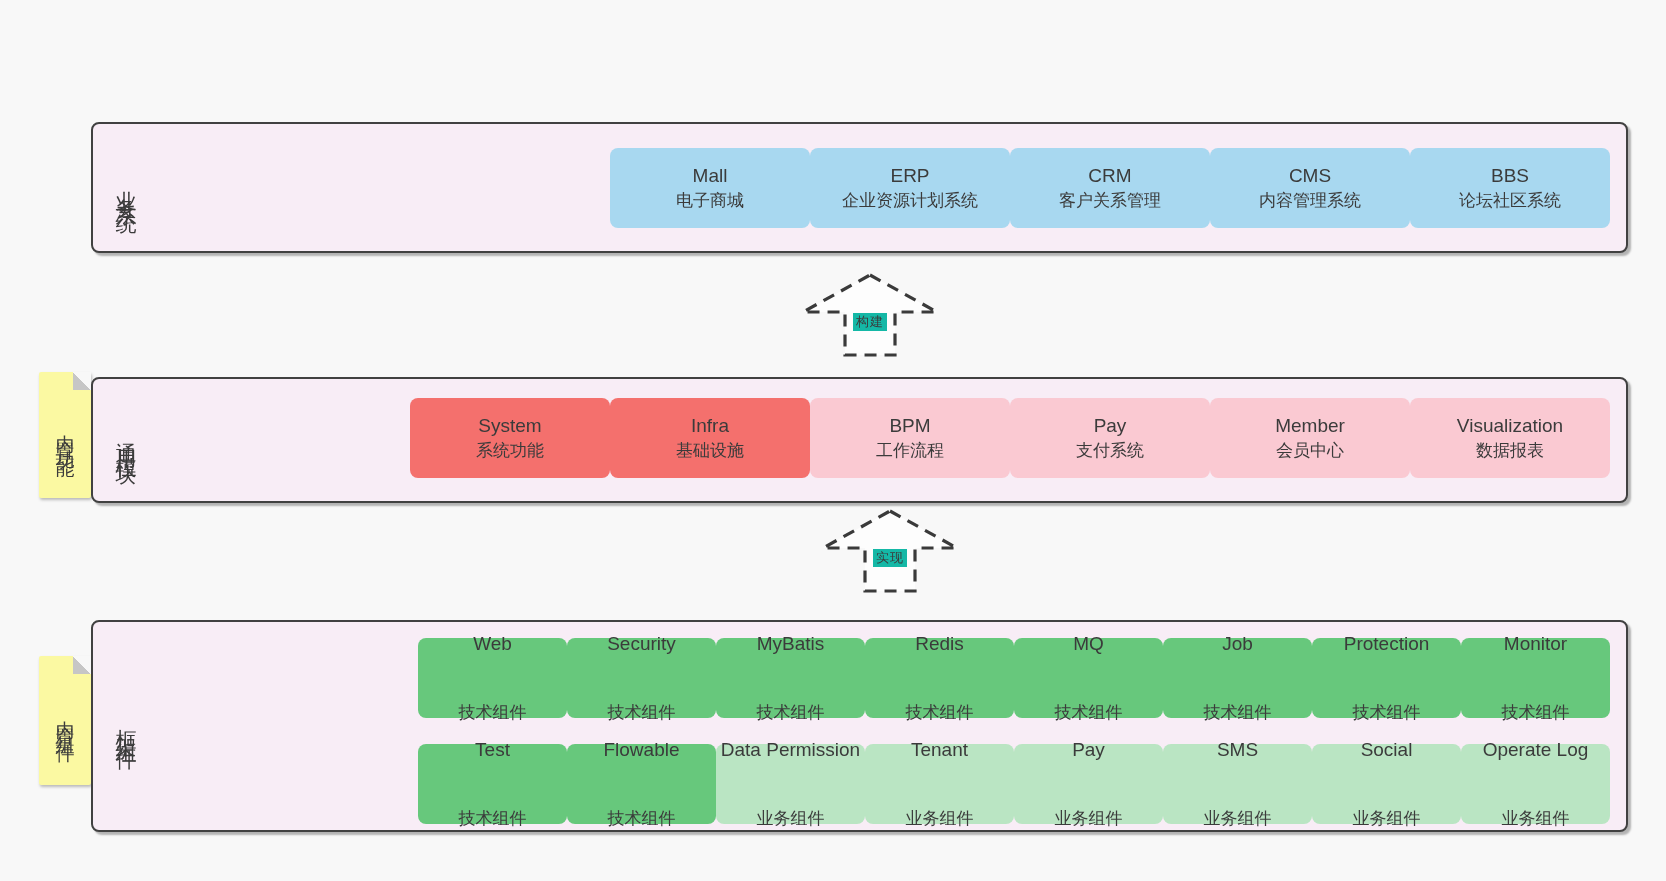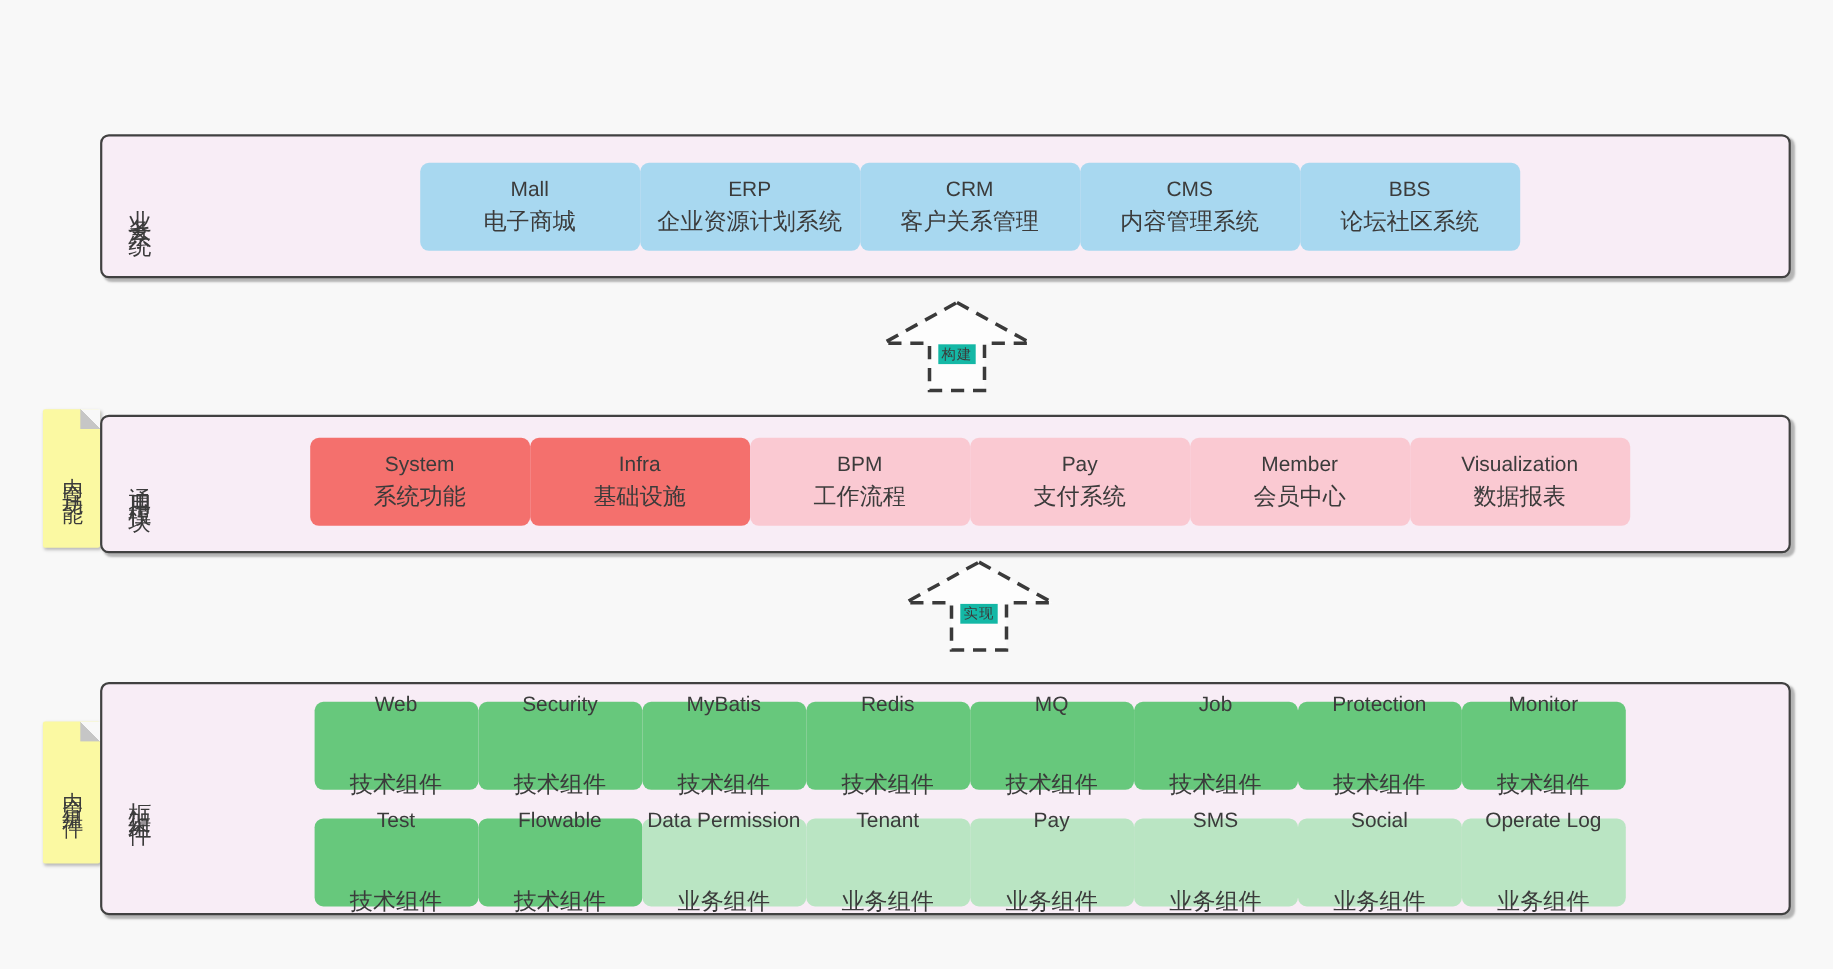--- a/index.html
+++ b/index.html
@@ -29,36 +29,36 @@
   .vlabel{
     position:absolute;left:19px;top:50%;
     transform:translateY(-50%);
     writing-mode:vertical-rl;text-orientation:upright;
     font-size:21px;letter-spacing:7px;
     color:#3b3b3b;white-space:nowrap;
   }
 
   .row{
     position:absolute;left:60px;right:16px;
-    display:flex;justify-content:center;
+    display:flex;justify-content:flex-end;
   }
   .row-six{top:24px;}
   .layer-modules .row-six{top:19px;}
   .row-a{top:16px;}
   .row-b{top:122px;}
 
   
   .box{
     height:80px;border-radius:8px;
     display:flex;flex-direction:column;
     align-items:center;justify-content:center;
     text-align:center;line-height:1.45;
   }
   .box .en{font-size:19px;}
-  .box .zh{font-size:21px;}
+  .box .zh{font-size:17px;}
   .w200{width:200px;}
   .w149{width:149px;padding:0 4px;box-sizing:border-box;gap:44px;}
   .blue{background:#a8d8f0;}
   .red{background:#f4706d;}
   .pink{background:#fac9d2;}
   .green{background:#67c87c;}
   .lightgreen{background:#bae5c3;}
 
   
   .sticky{

